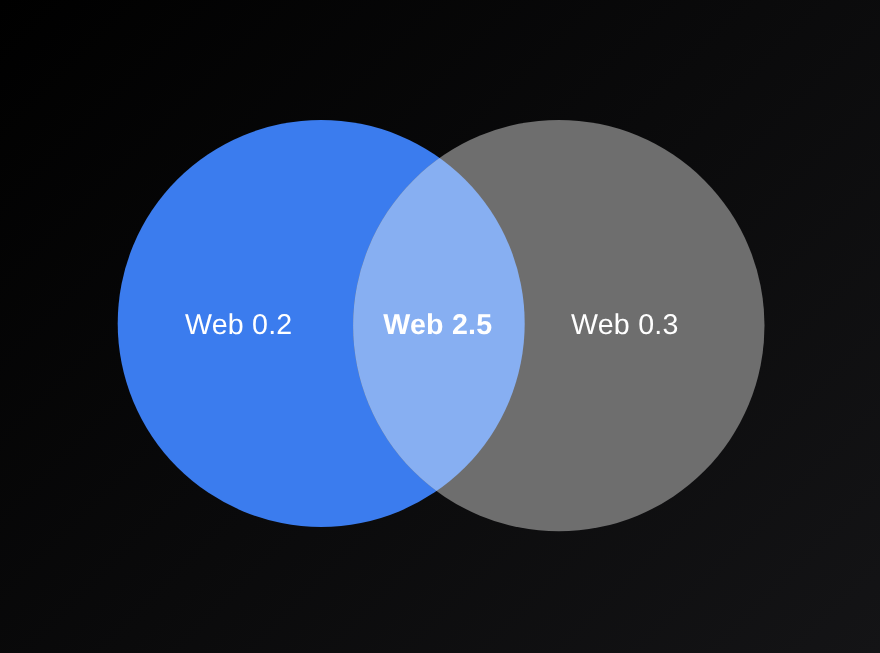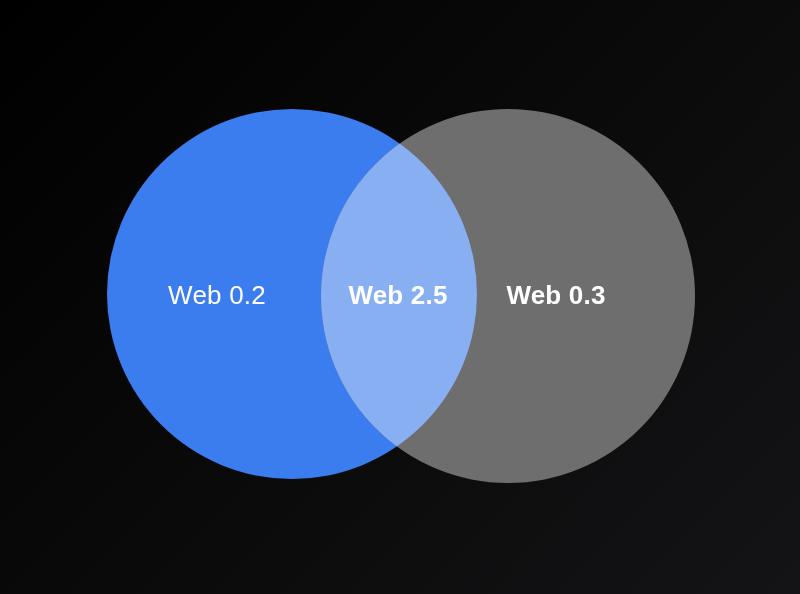--- a/index.html
+++ b/index.html
@@ -71,15 +71,15 @@
 
     <g clip-path="url(#clip-left-circle)">
       <circle id="circle-intersection" cx="508" cy="296" r="187" fill="#87aff2"></circle>
     </g>
   </svg>
 
   <div class="venn-label" id="label-left" style="left: 217px; top: 295px; color: rgb(255, 255, 255);">Web 0.2</div>
 
   <div class="venn-label" id="label-intersection" style="left: 398px; top: 295px; color: rgb(255, 255, 255); font-weight: bold;">Web 2.5</div>
 
-  <div class="venn-label" id="label-right" style="left: 556px; top: 295px; color: rgb(255, 255, 255); font-weight: bold;">Web 0.3</div>
+  <div class="venn-label" id="label-right" style="left: 568px; top: 295px; color: rgb(255, 255, 255);">Web 0.3</div>
 
 </div>
 
 </body></html>

